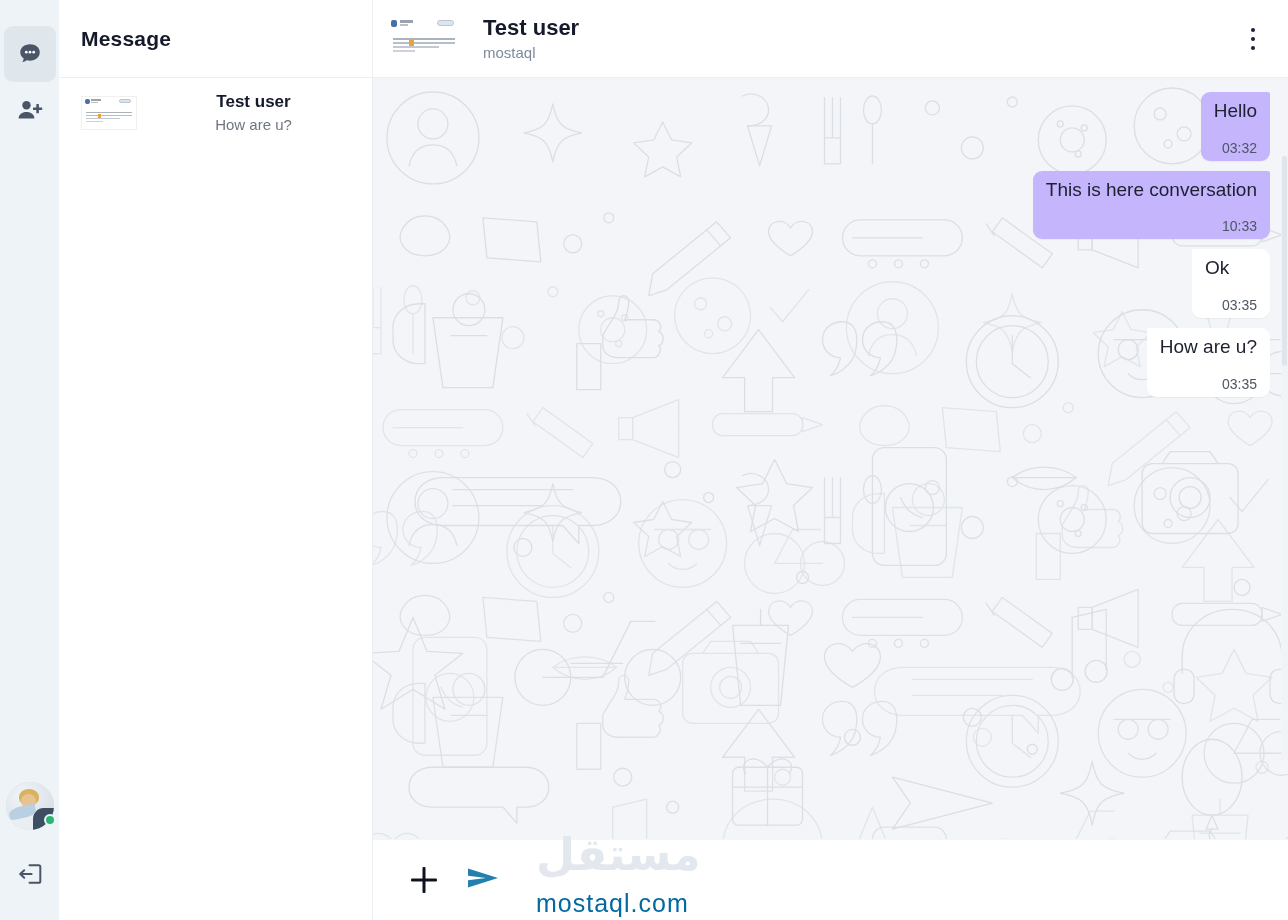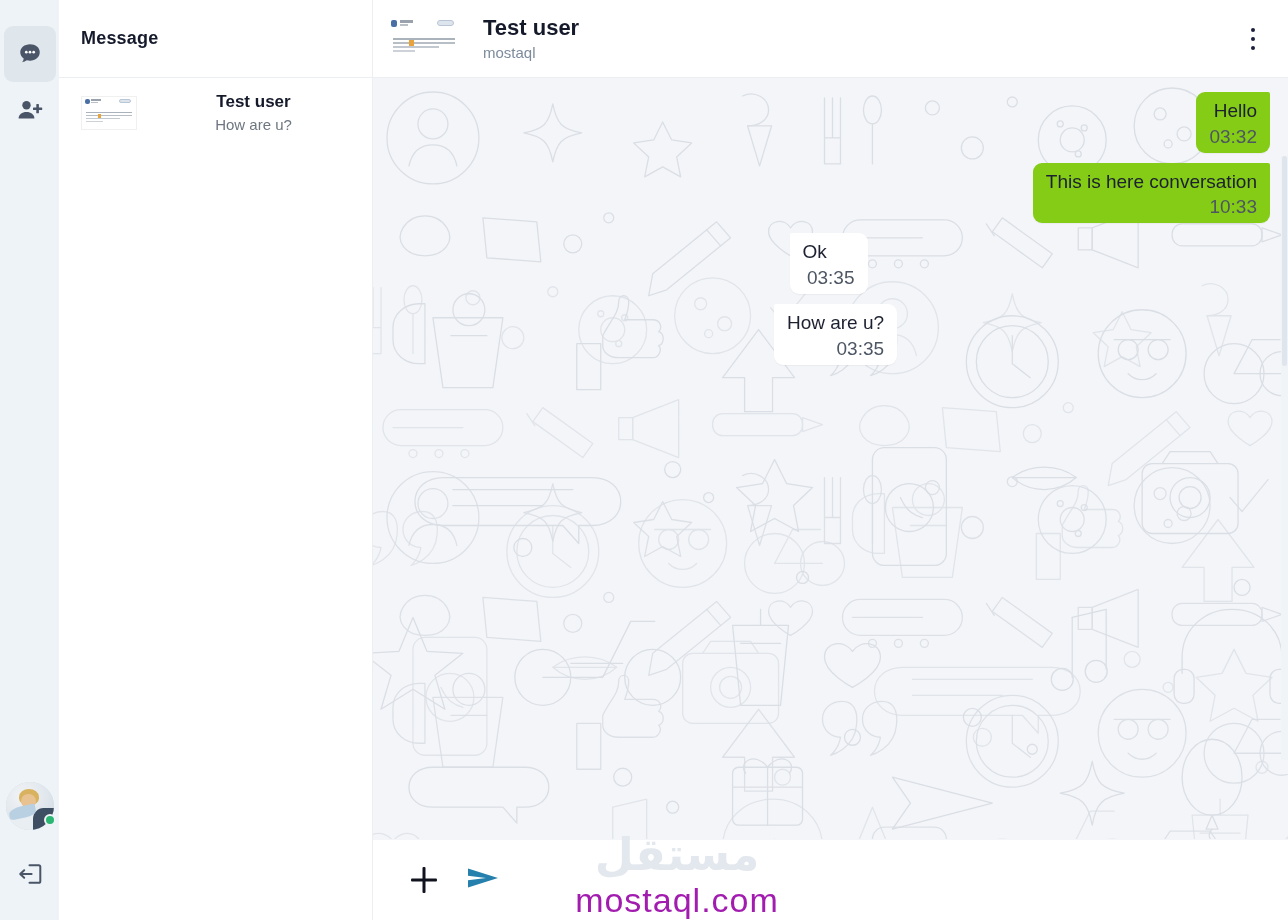--- a/index.html
+++ b/index.html
@@ -64,21 +64,21 @@
     background: #ffffff; position: relative;
     display:flex; flex-direction:column;
     border-right: 1px solid #eceff2;
   }
   .list-header {
     height: 78px; display: flex; align-items: center;
     padding-left: 22px; border-bottom: 1px solid #eceff2;
     background: #ffffff;
   }
   .list-title {
-    font-size: 18px; font-weight: bold; color: #151a2b; letter-spacing: .2px; text-align: center;
+    font-size: 21px; font-weight: bold; color: #151a2b; letter-spacing: .2px; text-align: center;
   }
   .conv-list { flex: 1 1 auto; overflow: hidden; }
   .conv-item {
     display: flex; align-items: center;
     padding: 14px 16px 14px 22px; cursor: pointer; gap: 14px;
   }
   .conv-thumb {
     width: 56px; height: 34px; flex: 0 0 56px;
     background: #ffffff; border: 1px solid #f0f0f0;
     position: relative; overflow: hidden;
@@ -125,33 +125,33 @@
     pointer-events: none;
   }
   .messages {
     position: absolute; inset: 0;
     padding: 14px 18px 10px 14px;
     display: flex; flex-direction: column; gap: 10px;
     overflow: hidden;
   }
   .row { display: flex; width: 100%; }
   .row.out { justify-content: flex-end; }
-  .row.in { justify-content: center; }
+  .row.in { justify-content: flex-end; }
   .bubble {
     max-width: 64%;
     padding: 7px 13px 5px 13px;
     border-radius: 9px;
     box-shadow: 0 1px 1px rgba(0,0,0,.045);
     position: relative;
     display: flex; flex-direction: column;
   }
-  .bubble.out { background: #84cc16; border-top-right-radius: 2px; align-items: flex-end; }
+  .bubble.out { background: #c4b5fd; border-top-right-radius: 2px; align-items: flex-end; }
   .bubble.in  { background: #ffffff; border-top-left-radius: 2px; align-items: flex-start; min-width: 78px;}
   .bubble .text { font-size: 19px; color: #1c2030; line-height: 1.3; white-space: nowrap; }
-  .bubble .time { font-size: 19px; color: #4d5663; margin-top: 2px; align-self: flex-end; }
+  .bubble .time { font-size: 14px; color: #4d5663; margin-top: 16px; align-self: flex-end; }
   .bubble.in .time { align-self: flex-end; }
 
   
   .composer {
     height: 80px; flex: 0 0 80px;
     background: #ffffff;
     display: flex; align-items: center;
     padding: 0 22px 0 34px; gap: 18px; position: relative;
   }
   .plus-btn {
@@ -165,26 +165,26 @@
   .msg-input {
     flex: 1 1 auto; border: none; outline: none; background: transparent;
     font-family: "Liberation Sans", sans-serif;
     font-size: 19px; color: #2b3442; padding: 6px 8px;
   }
   .msg-input::placeholder { color: #9aa8b6; }
   .send-btn { width: 48px; height: 44px; flex:0 0 48px; display:flex; align-items:center; justify-content:center; cursor:pointer; }
 
   
   .watermark {
-    position: absolute; left: 562px; top: 832px;
-    width: 230px; text-align: center;
+    position: absolute; left: 536px; top: 832px;
+    width: 230px; 
     pointer-events: none; user-select: none; z-index: 5;
   }
   .wm-ar { font-size: 45px; color: #e3e8ee; font-weight: bold; line-height: 1; letter-spacing: 1px; }
-  .wm-en { font-size: 34px; color: #a21caf; line-height: 1; margin-top: 6px; letter-spacing: 1px; }
+  .wm-en { font-size: 25px; color: #0369a1; line-height: 1; margin-top: 14px; letter-spacing: 1px; }
 
   
   .scrollbar {
     position: absolute; right: 0; top: 78px; width: 7px; bottom: 80px;
     background: #f1f4f7;
   }
   .scrollbar .thumb { position:absolute; top: 0; left:1px; width: 5px; height: 210px; background:#dfe5ec; border-radius:3px; }
 </style>
 </head>
 <body>

